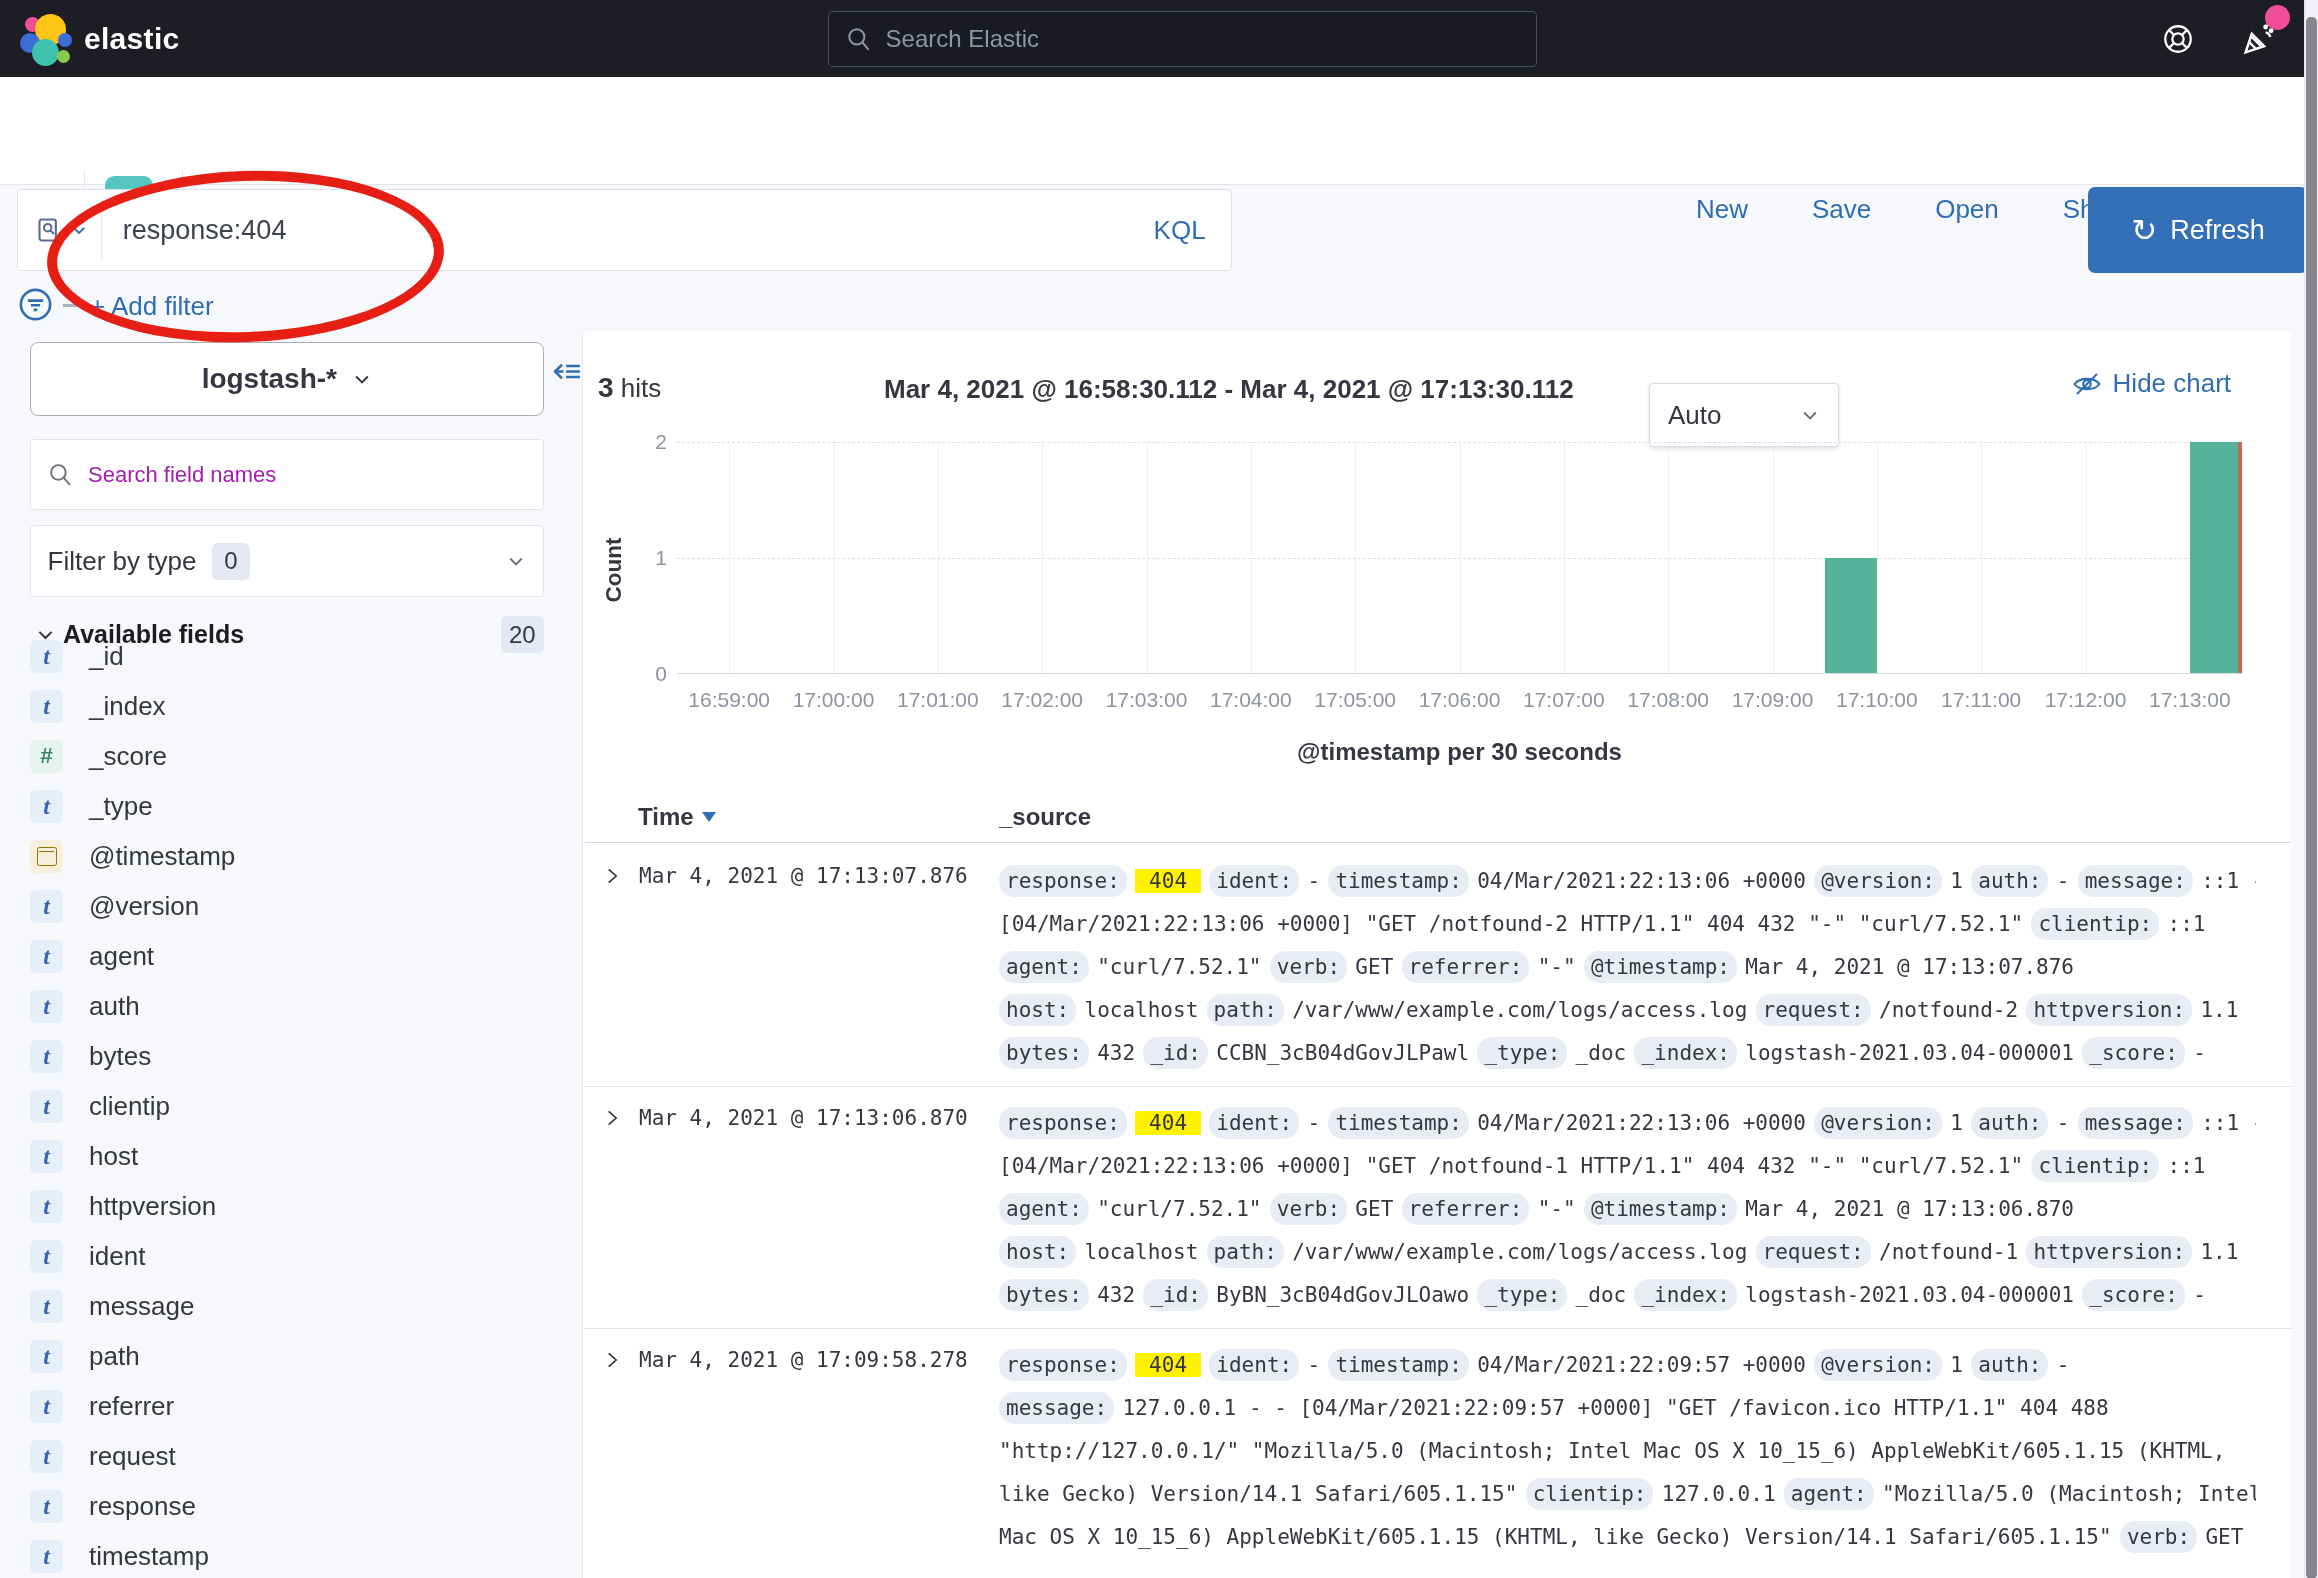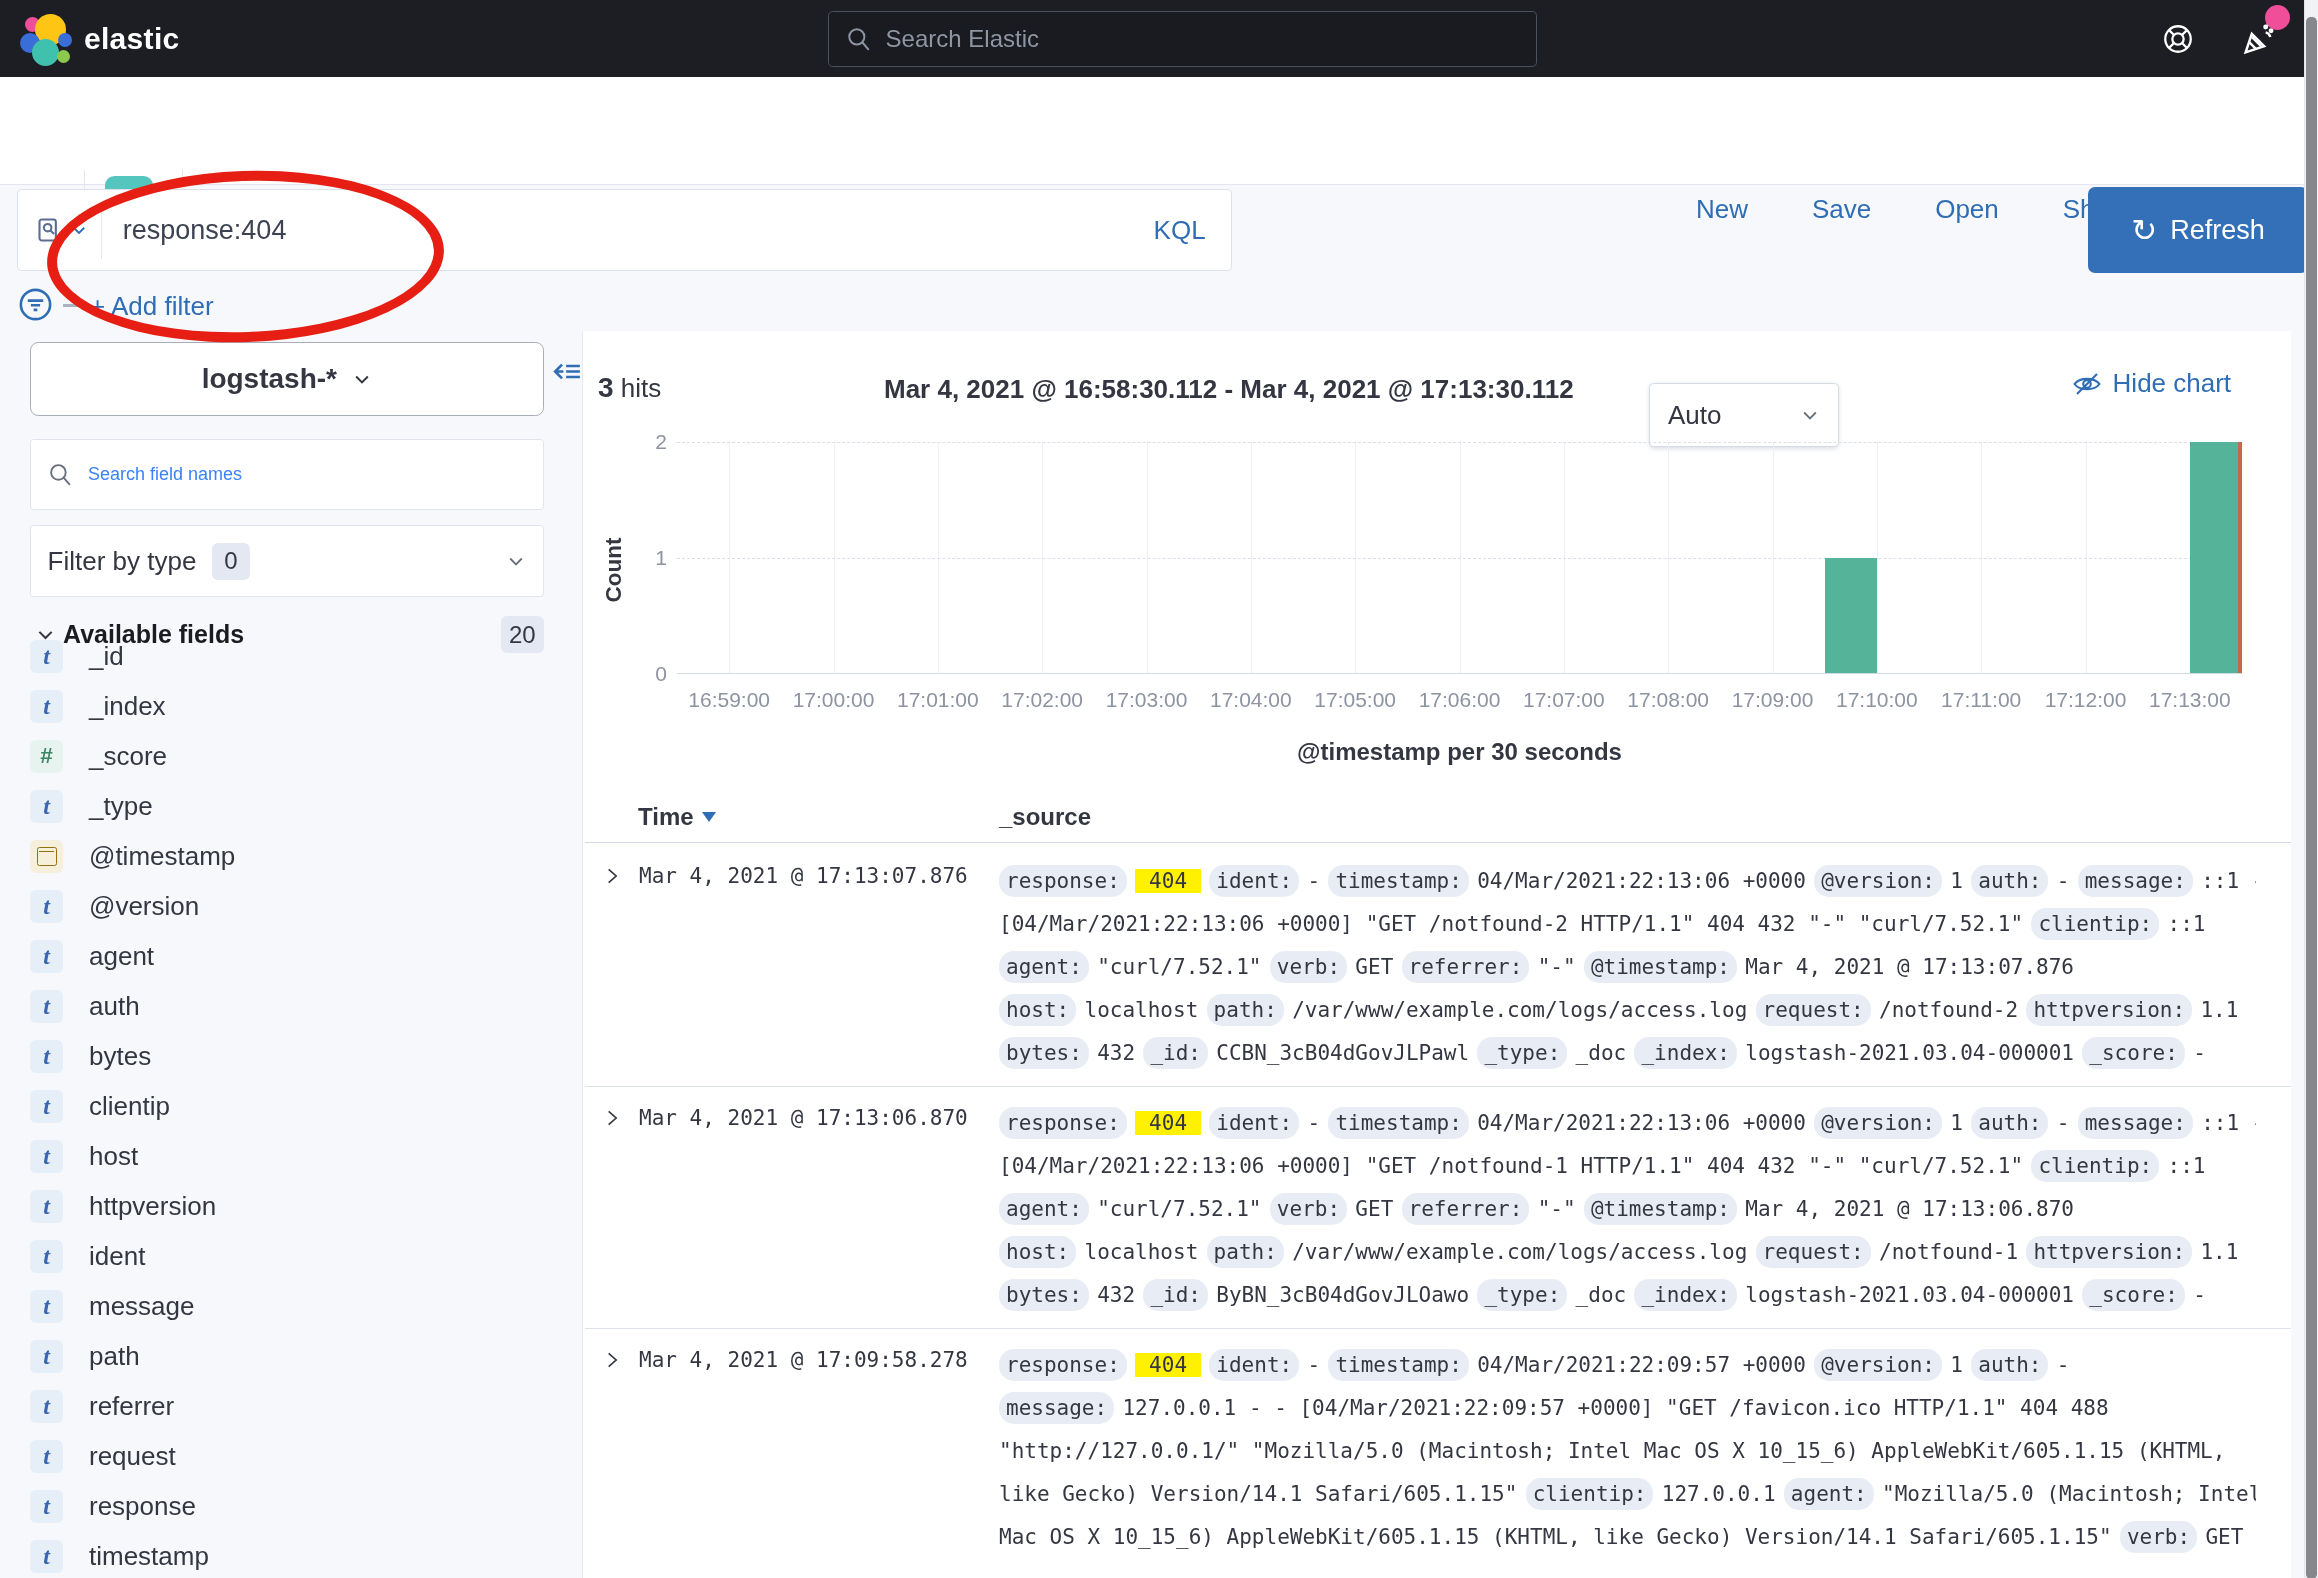--- a/index.html
+++ b/index.html
@@ -50,21 +50,21 @@
   
   .filter-row { position:absolute; left:0; top:278px; width:709px; height:53px; }
   .filter-dash { position:absolute; left:63px; top:26px; width:16.6px; height:3px; background:#aab2bf; }
   .add-filter { position:absolute; left:90px; top:13px; color:#2f6db4; font-size:26px; cursor:pointer; }
 
   
   .index-btn { position:absolute; left:30px; top:342px; width:514px; height:74px; background:#fff; border:1.2px solid #a7aeba; border-radius:8.3px; display:flex; align-items:center; justify-content:center; gap:15.4px; cursor:pointer; }
   .index-btn span { font-size:28px; font-weight:bold; color:#343741; }
   .collapse-ic { position:absolute; left:551px; top:355px; cursor:pointer; }
   .field-search { position:absolute; left:30px; top:439px; width:514px; height:71px; background:#fff; border:1.2px solid #e0e4ec; border-radius:3.5px; display:flex; align-items:center; padding:0 16.6px; gap:15.4px; }
-  .field-search .ph { color:#3b82f6; font-size:18px; }
+  .field-search .ph { color:#a21caf; font-size:22px; }
   .type-filter { position:absolute; left:30px; top:525px; width:514px; height:72px; background:#fff; border:1.2px solid #e0e4ec; border-radius:3.5px; display:flex; align-items:center; padding:0 16.6px; cursor:pointer; }
   .type-filter .lbl { font-size:26px; color:#343741; }
   .mini-badge { margin-left:15.4px; min-width:38px; height:37px; background:#e3e8f2; border-radius:6px; display:flex; align-items:center; justify-content:center; font-size:24px; color:#343741; padding:0 8.3px; }
   .type-filter .chev { margin-left:auto; }
   .avail-hdr { position:absolute; left:30px; top:612px; width:514px; height:45px; display:flex; align-items:center; }
   .avail-hdr .lbl { margin-left:33px; font-size:25px; font-weight:bold; color:#1a1c21; }
   .avail-hdr .mini-badge { margin-left:auto; }
   .fields-list { position:absolute; left:30px; top:631px; width:514px; }
   .field-row { height:50px; display:flex; align-items:center; gap:26px; cursor:pointer; }
   .ft-token { width:33px; height:33px; border-radius:6px; display:flex; align-items:center; justify-content:center; flex:none; }

